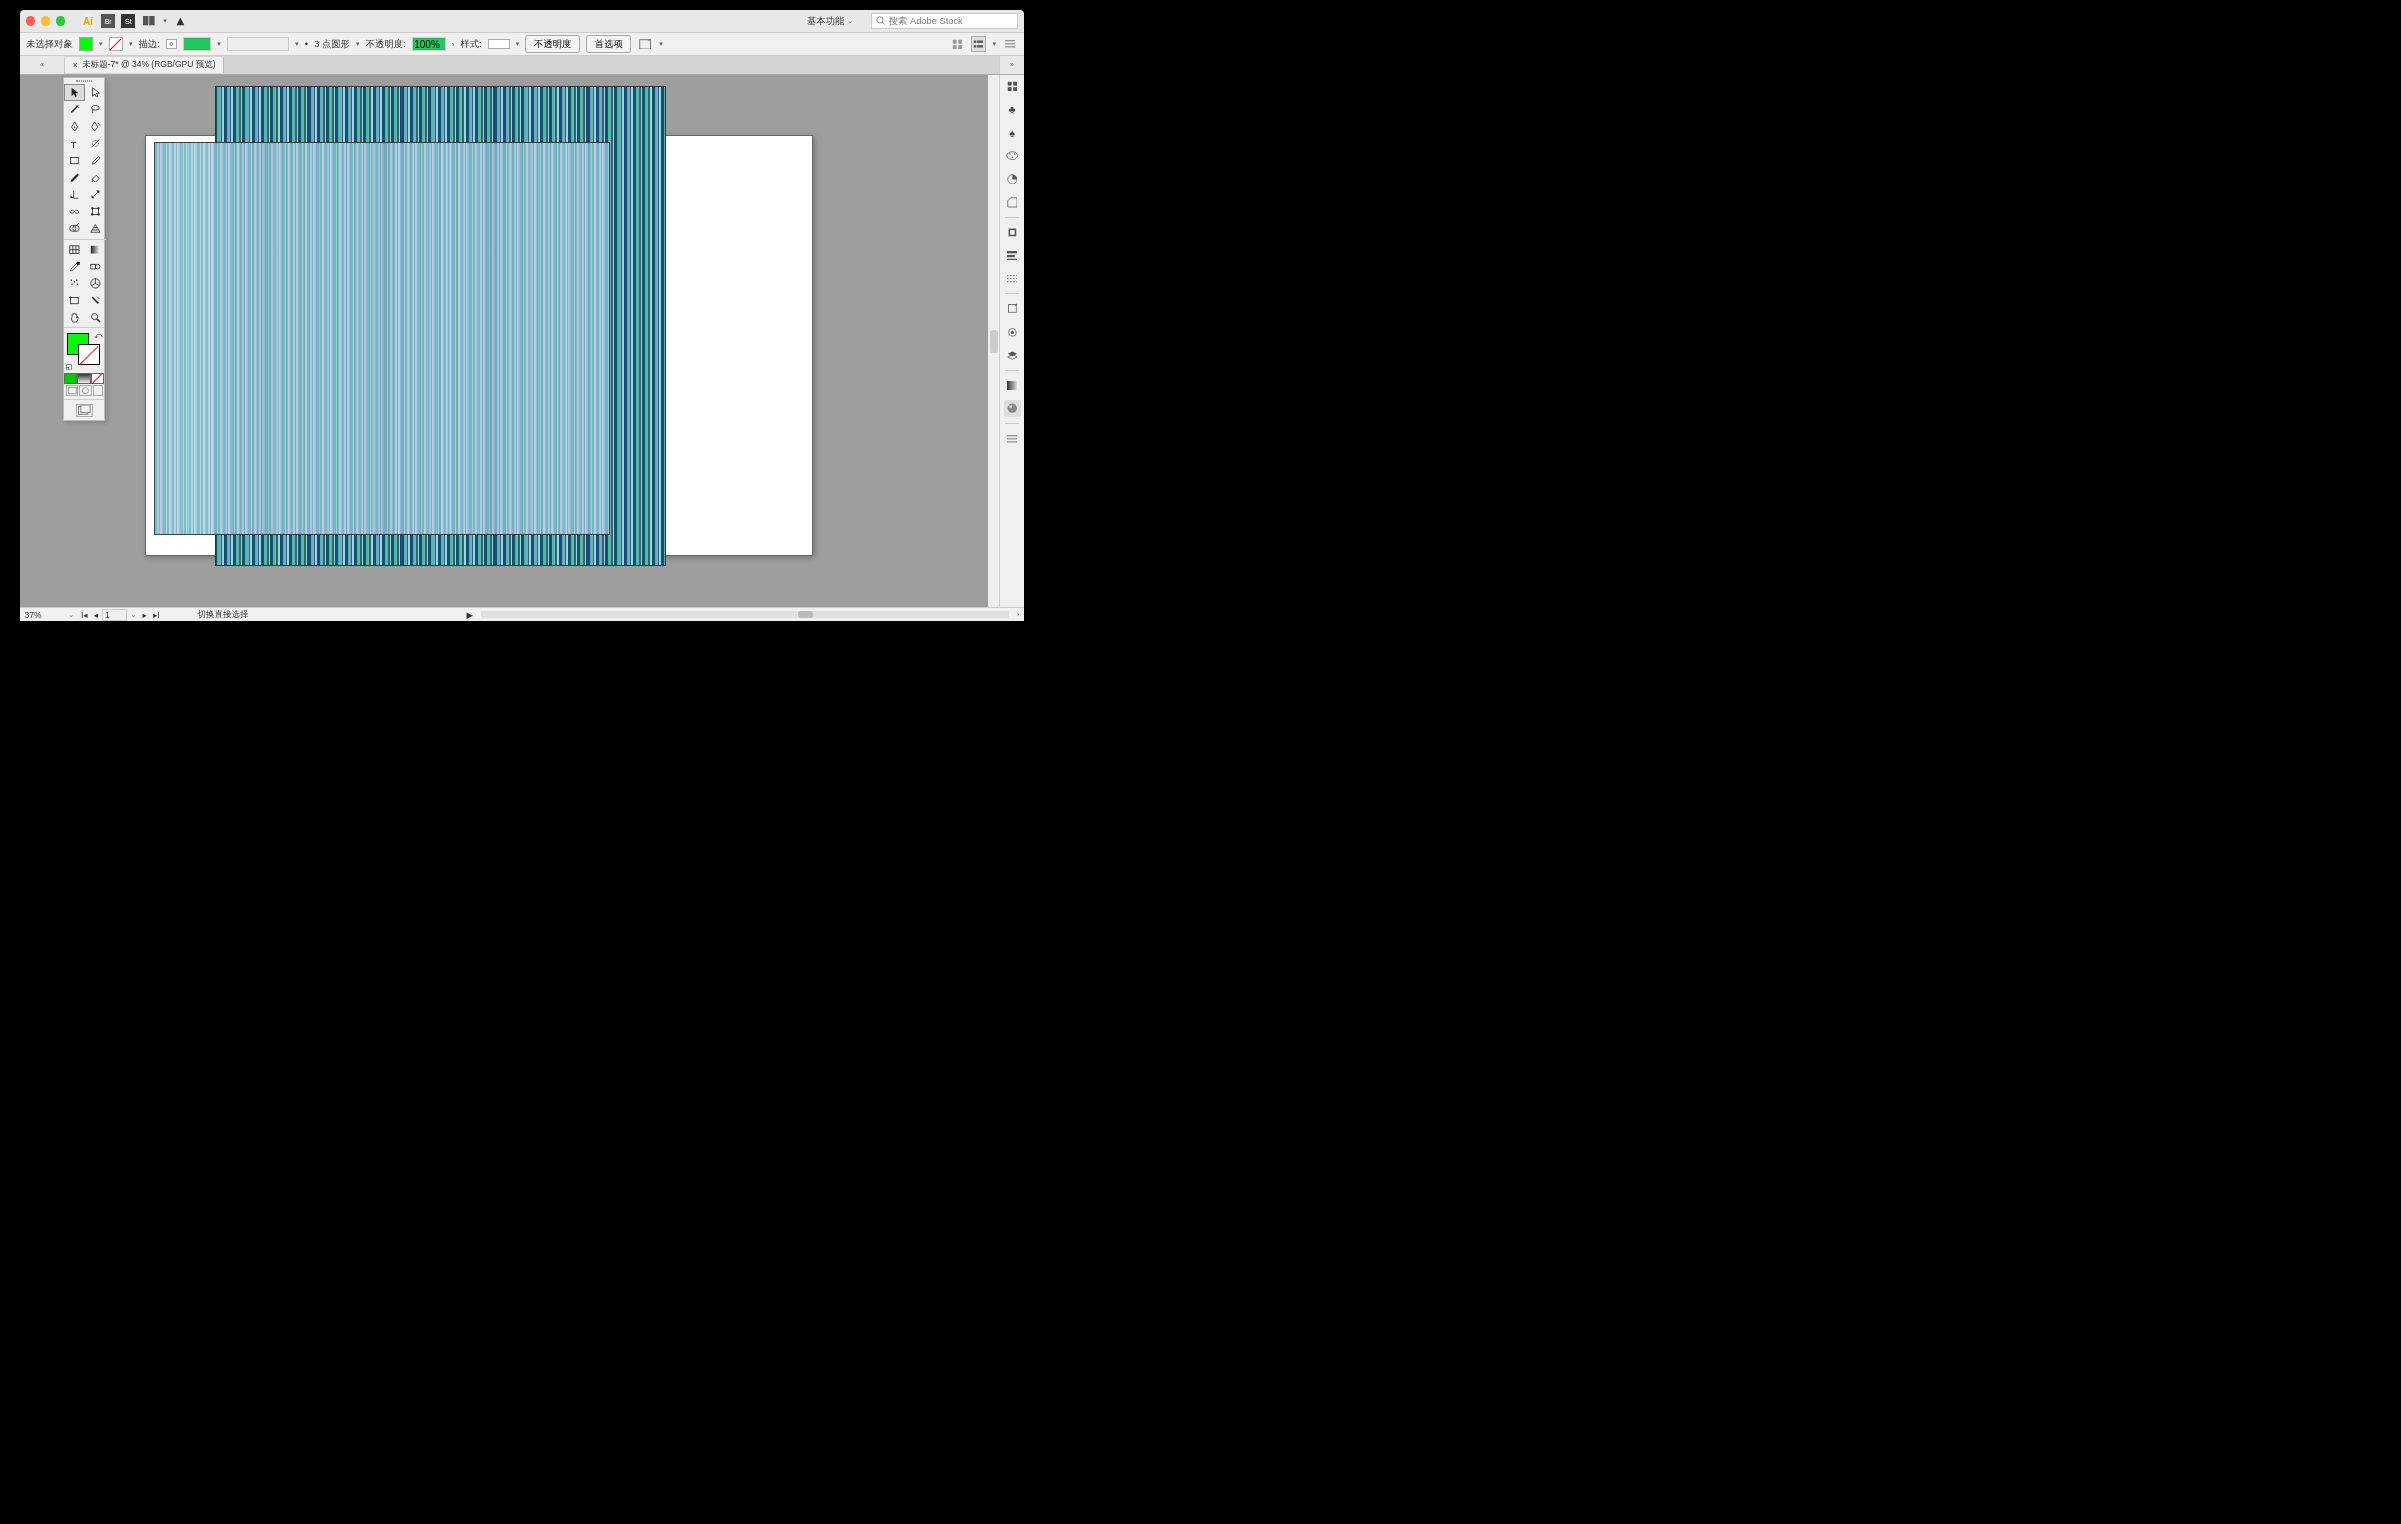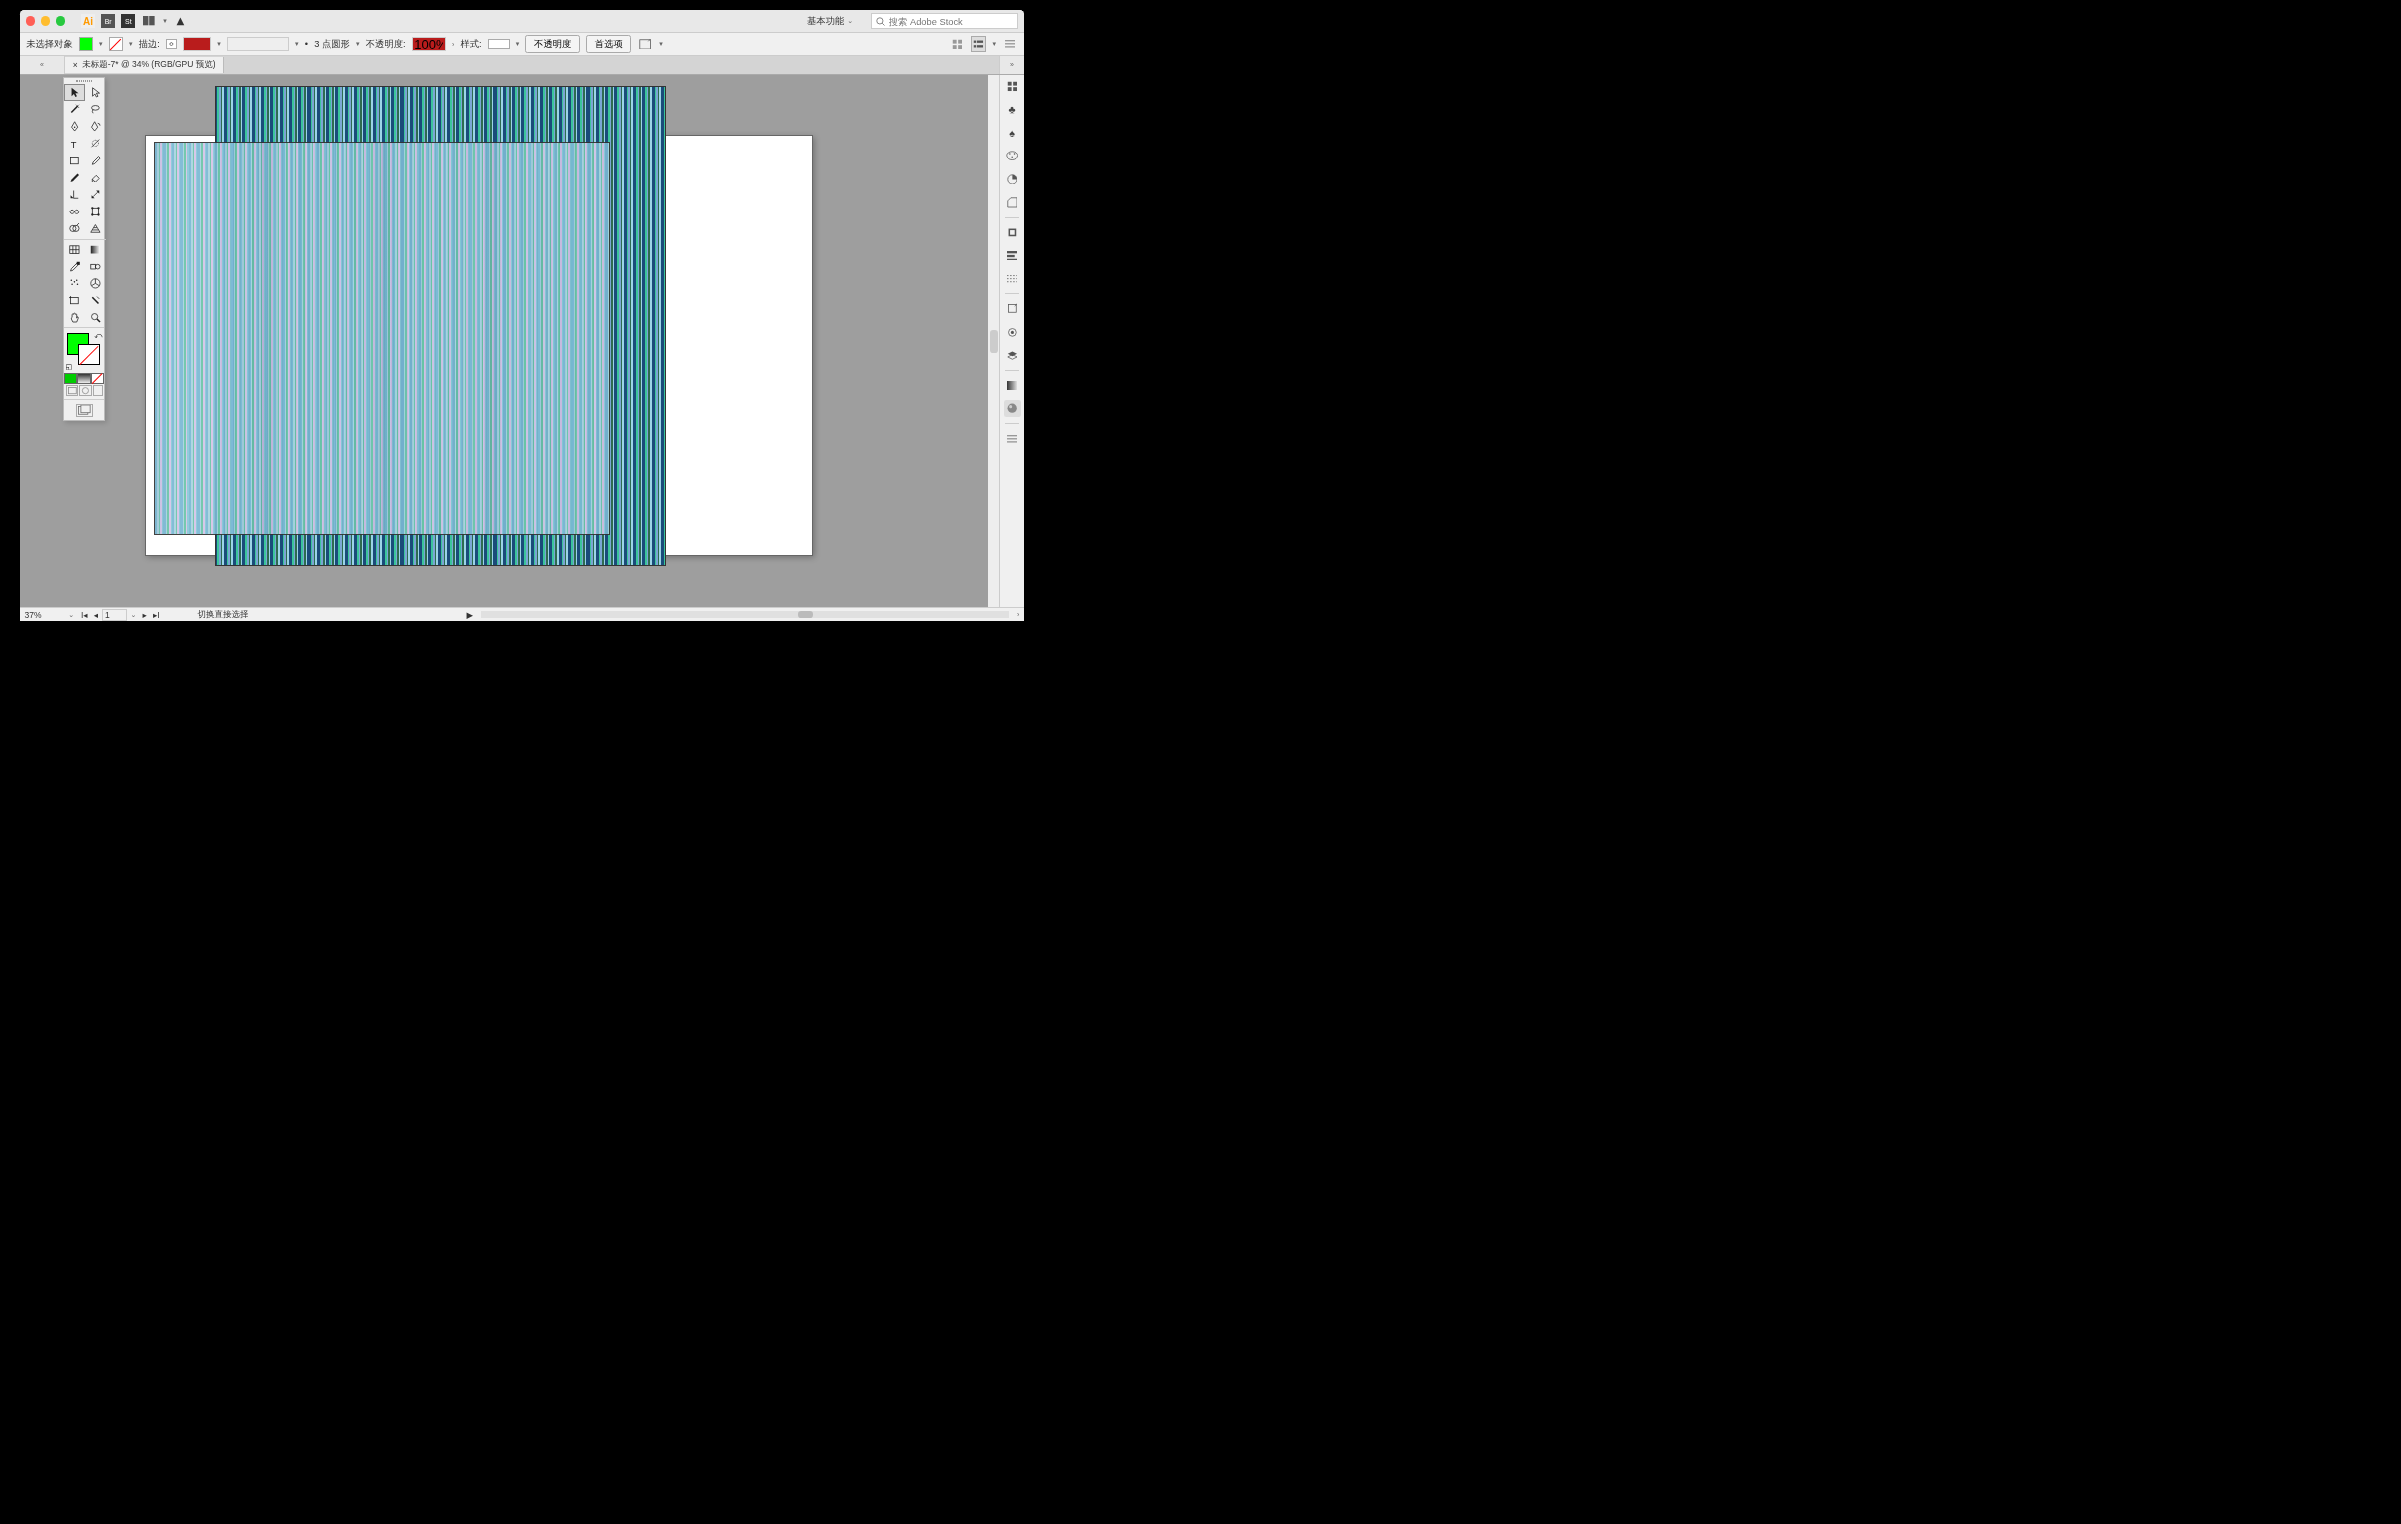--- a/index.html
+++ b/index.html
@@ -9,32 +9,32 @@
 
 .titlebar { height: 23px; background: #e8e8e8; border-bottom: 0.8px solid #ccc; display: flex; align-items: center; padding: 0 6.2px; gap: 13px; border-radius: 4.6px 4.6px 0 0; }
 .traffic { display: flex; gap: 5.4px; }
 .dot { width: 9.3px; height: 9.3px; border-radius: 50%; }
 .red { background: #ff5f56; } .yellow { background: #ffbd2e; } .green { background: #27c93f; }
 .app-icons { display: flex; gap: 6.2px; align-items: center; margin-left: 3.1px; }
 .app-ai { width: 14px; height: 14px; background: #eee; display: flex; align-items: center; justify-content: center; font-weight: bold; color: #ff9a00; font-size: 10px; }
 .app-sq { width: 14px; height: 14px; background: #555; color: #fff; font-size: 7px; display: flex; align-items: center; justify-content: center; }
 .titlebar .spacer { flex: 1; }
 .workspace-sel { display: flex; align-items: center; gap: 3.1px; font-size: 9.3px; color: #333; padding: 1.5px 4.6px; }
-.search-stock { display: flex; align-items: flex-end; gap: 3.1px; border: 0.8px solid #ccc; background: #fff; padding: 1.5px 4.6px; font-size: 9.3px; width: 147px; height: 16px; }
+.search-stock { display: flex; align-items: center; gap: 3.1px; border: 0.8px solid #ccc; background: #fff; padding: 1.5px 4.6px; font-size: 9.3px; width: 147px; height: 16px; }
 .search-stock input { border: none; outline: none; font-size: 9.3px; flex: 1; }
 
 
 .controlbar { height: 23px; background: #f0f0f0; border-bottom: 0.8px solid #ccc; display: flex; align-items: center; padding: 0 6.2px; gap: 6.2px; font-size: 9.3px; color: #333; }
 .controlbar .lbl { white-space: nowrap; text-align: center; }
 .swatch { width: 14px; height: 14px; border: 0.8px solid #aaa; }
 .swatch.green { background: #0f0; }
 .swatch.none { background: #fff; position: relative; }
 .swatch.none::after { content: ""; position: absolute; left: -1.5px; right: -1.5px; top: 50%; border-top: 1.5px solid red; transform: rotate(-45deg); }
 .dd { width: 10.8px; height: 10.8px; border: 0.8px solid #aaa; background: #fff; display: flex; align-items: center; justify-content: center; font-size: 6.2px; }
-.num-input { width: 28px; height: 14px; border: 0.8px solid #ccc; background: #b91c1c; font-size: 13px; padding: 0 1.5px; }
+.num-input { width: 28px; height: 14px; border: 0.8px solid #ccc; background: #22c55e; font-size: 10px; padding: 0 1.5px; }
 .wide-input { width: 62px; height: 14px; border: 0.8px solid #ccc; background: #eee; }
 .btn { padding: 1.5px 7.7px; border: 0.8px solid #aaa; background: #f4f4f4; font-size: 9.3px; border-radius: 2.3px; }
 .controlbar .spacer { flex: 1; }
 .icon-btn { width: 15.5px; height: 15.5px; display: flex; align-items: center; justify-content: center; color: #555; }
 
 
 .tabbar { height: 18.6px; background: #d4d4d4; border-bottom: 0.8px solid #aaa; display: flex; align-items: center; }
 .side-gutter { width: 45px; background: #e8e8e8; height: 100%; border-right: 0.8px solid #ccc; display:flex; align-items:center; justify-content:center; }
 .doc-tab { background: #f0f0f0; padding: 2.3px 7.7px; font-size: 8.5px; color: #333; display: flex; align-items: center; gap: 4.6px; border-right: 0.8px solid #bbb; }
 .tabbar .right-gutter { margin-left: auto; width: 25px; background: #e8e8e8; height: 100%; border-left: 0.8px solid #ccc; display:flex; align-items:center; justify-content:center; }

